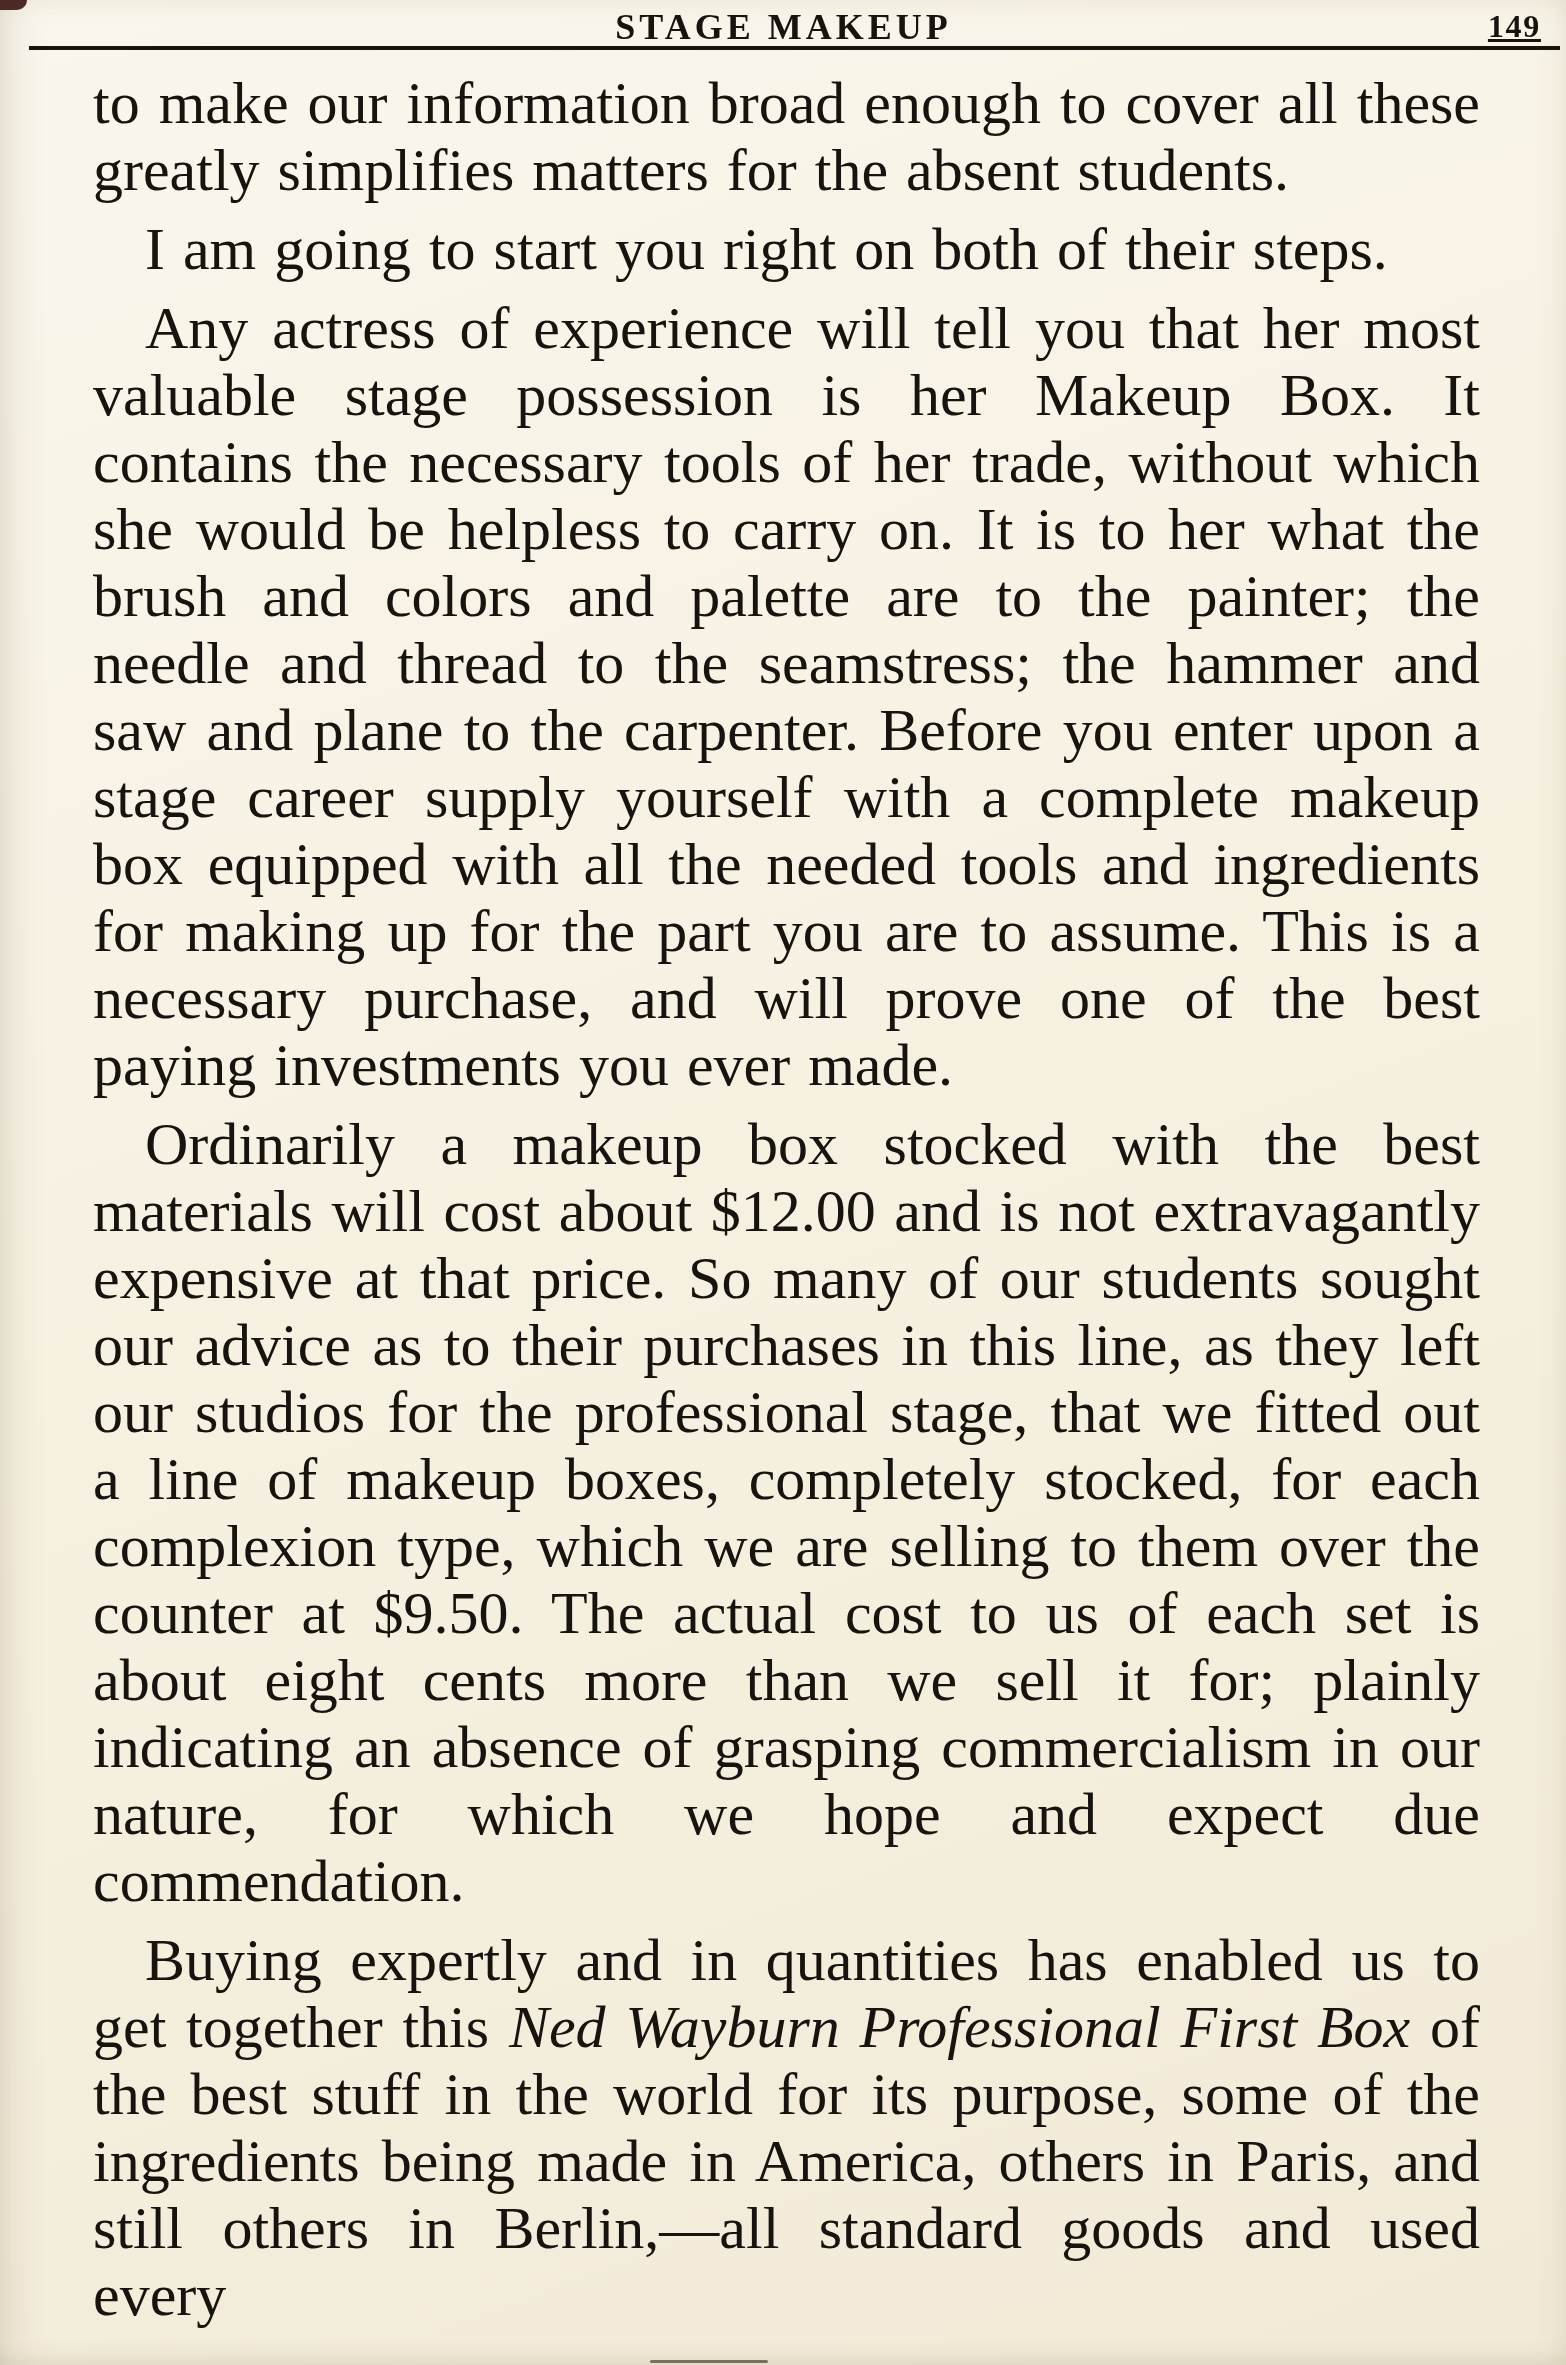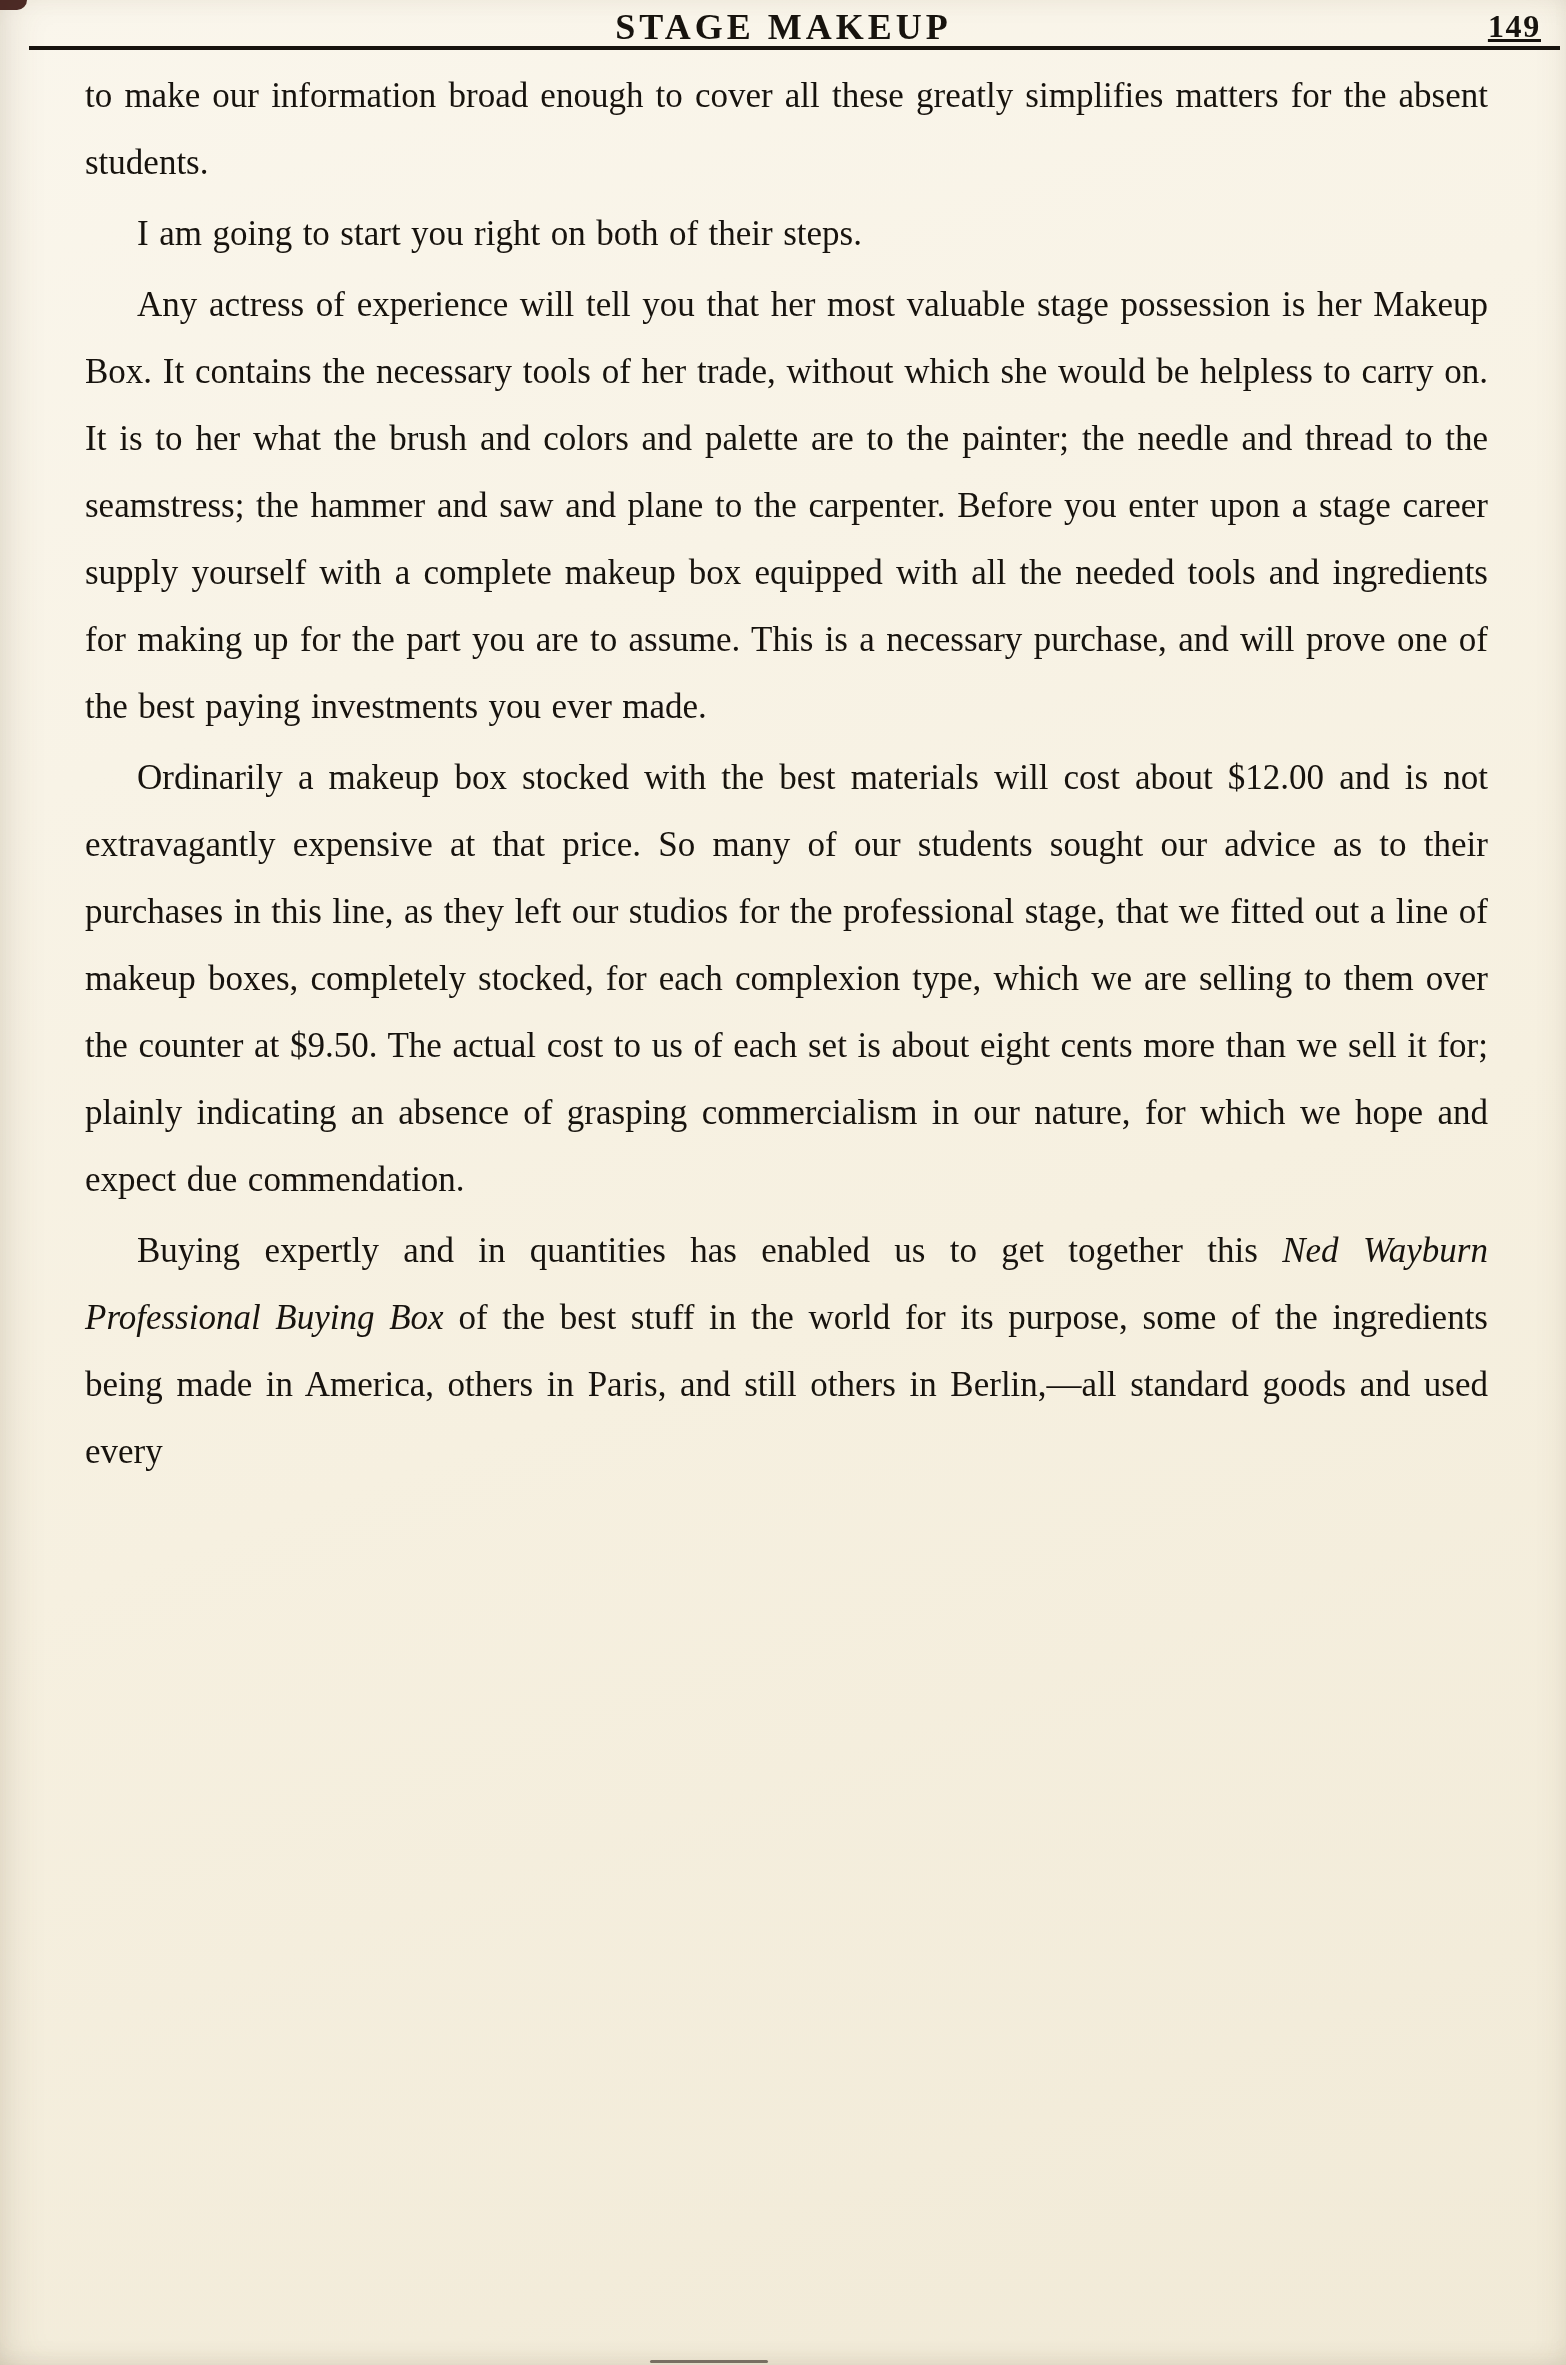--- a/index.html
+++ b/index.html
@@ -58,22 +58,22 @@
     height: 3.5px;
     background: #17130e;
   }
   .text-block {
     position: absolute;
     left: 81px;
     right: 75px;
     top: 58px;
   }
   .text-block p {
-    margin: 4px;
-    font-size: 35px;
+    margin: 12px;
+    font-size: 60px;
     line-height: 67px;
     text-align: justify;
     word-spacing: 0.05em;
   }
   .text-block p.indent {
     text-indent: 52px;
   }
   .italic {
     font-style: italic;
   }
@@ -108,18 +108,18 @@
     <div class="pagenum">149</div>
   </div>
 
   <div class="rule"></div>
 
   <div class="text-block">
       <p class=""><span>to make our information broad enough to cover all these greatly simplifies matters for the absent students.</span></p>
       <p class="indent"><span>I am going to start you right on both of their steps.</span></p>
       <p class="indent"><span>Any actress of experience will tell you that her most valuable stage possession is her Makeup Box. It contains the necessary tools of her trade, without which she would be helpless to carry on. It is to her what the brush and colors and palette are to the painter; the needle and thread to the seamstress; the hammer and saw and plane to the carpenter. Before you enter upon a stage career supply yourself with a complete makeup box equipped with all the needed tools and ingredients for making up for the part you are to assume. This is a necessary purchase, and will prove one of the best paying investments you ever made.</span></p>
       <p class="indent"><span>Ordinarily a makeup box stocked with the best materials will cost about $12.00 and is not extravagantly expensive at that price. So many of our students sought our advice as to their purchases in this line, as they left our studios for the professional stage, that we fitted out a line of makeup boxes, completely stocked, for each complexion type, which we are selling to them over the counter at $9.50. The actual cost to us of each set is about eight cents more than we sell it for; plainly indicating an absence of grasping commercialism in our nature, for which we hope and expect due commendation.</span></p>
-      <p class="indent"><span>Buying expertly and in quantities has enabled us to get together this </span><span class="italic">Ned Wayburn Professional Buying Box</span><span> of the best stuff in the world for its purpose, some of the ingredients being made in America, others in Paris, and still others in Berlin,—all standard goods and used every</span></p>
+      <p class="indent"><span>Buying expertly and in quantities has enabled us to get together this </span><span class="italic">Ned Wayburn Professional First Box</span><span> of the best stuff in the world for its purpose, some of the ingredients being made in America, others in Paris, and still others in Berlin,—all standard goods and used every</span></p>
     </div>
 
   <div class="bottom-artifact"></div>
 </div>
 
 
 </body></html>

